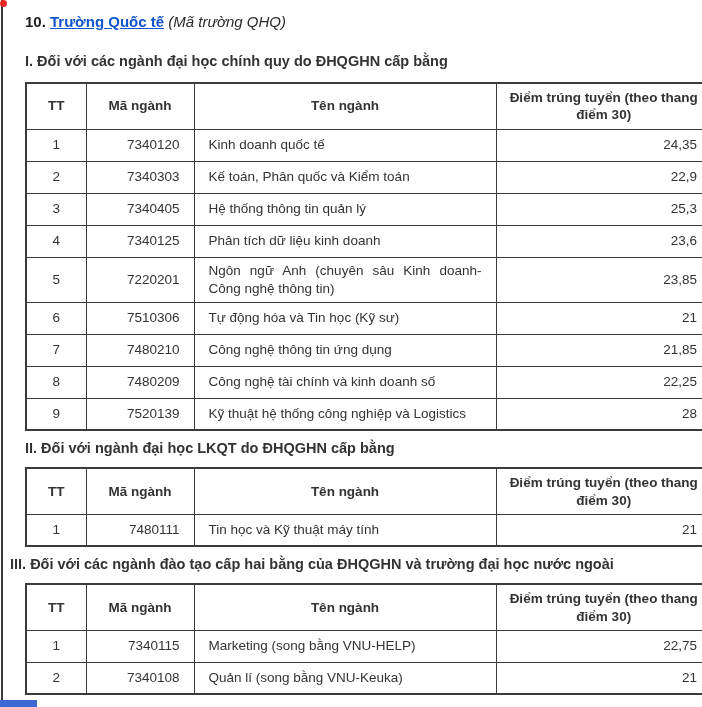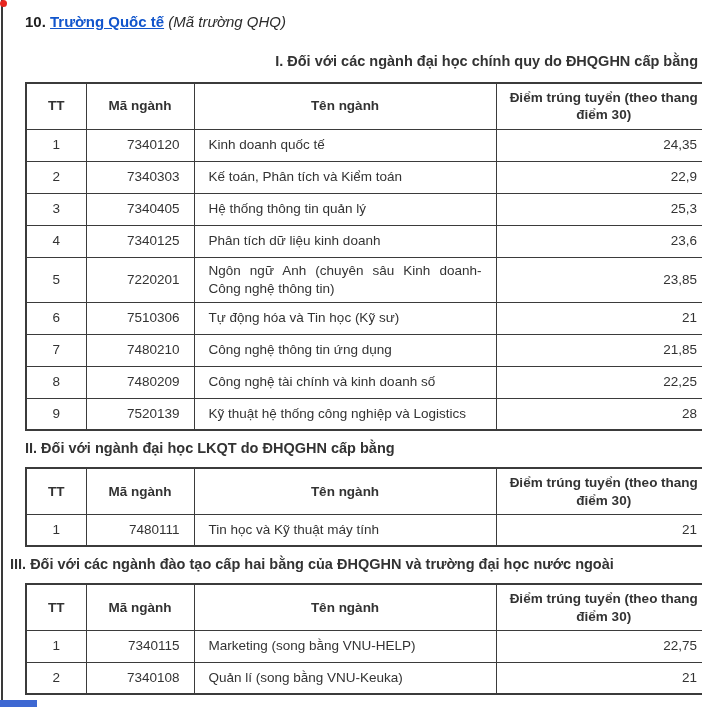--- a/index.html
+++ b/index.html
@@ -3,29 +3,29 @@
 <meta charset="utf-8">
 <style>
   * { margin: 0; padding: 0; box-sizing: border-box; }
   html, body { width: 702px; height: 707px; overflow: hidden; background: #ffffff; }
   body { font-family: "Liberation Sans", "DejaVu Sans", sans-serif; color: #333333; position: relative; }
 
   .left-rule { position: absolute; left: 1px; top: 0; width: 2px; height: 100%; background: #3a3a3a; }
   .red-dot { position: absolute; left: 0; top: 0; width: 7px; height: 7px; border-radius: 50%; background: #e8261f; }
   .bottom-bar { position: absolute; left: 0; bottom: 0; width: 37px; height: 7px; background: #3e68d2; }
 
-  .content { padding: 12px 4px 0 25px; }
+  .content { padding: 12px 16px 0 25px; }
 
   .title-line { font-size: 15px; line-height: 20px; color: #1f1f1f; }
   .title-num { font-weight: 700; }
   .title-link { color: #1155CC; text-decoration: underline; font-weight: 700; cursor: pointer; }
   .title-suffix { font-style: italic; color: #2b2b2b; }
 
   .section-heading { font-size: 14.5px; font-weight: 700; color: #333; line-height: 18px; margin: 6px 0 10px; }
-  .section-heading.first { margin-top: 20px; margin-bottom: 12px; text-align: right; }
+  .section-heading.first { margin-top: 20px; margin-bottom: 12px; }
   .section-heading.outdent { margin-left: -15px; }
 
   table { border-collapse: collapse; width: 658px; table-layout: fixed; border: 2px solid #3b3b3b; margin-bottom: 8px; }
   th, td { border: 1px solid #3b3b3b; font-size: 13.5px; color: #333; }
   th { height: 46px; text-align: center; font-weight: 700; padding: 2px 10px; line-height: 1.3; }
   td { height: 32px; padding: 4px 14px; vertical-align: middle; line-height: 1.35; text-align: right; }
   td.col0 { text-align: center; padding: 4px 2px; }
   td.col2 { text-align: justify; }
   .col0 { width: 60px; }
   .col1 { width: 108px; }
@@ -60,21 +60,21 @@
       <tbody>
             <tr>
               <td class="col0">1</td>
               <td class="col1">7340120</td>
               <td class="col2">Kinh doanh quốc tế</td>
               <td class="col3">24,35</td>
             </tr>
             <tr>
               <td class="col0">2</td>
               <td class="col1">7340303</td>
-              <td class="col2">Kế toán, Phân tích và Kiểm toán</td>
+              <td class="col2">Kế toán, Phân quốc và Kiểm toán</td>
               <td class="col3">22,9</td>
             </tr>
             <tr>
               <td class="col0">3</td>
               <td class="col1">7340405</td>
               <td class="col2">Hệ thống thông tin quản lý</td>
               <td class="col3">25,3</td>
             </tr>
             <tr>
               <td class="col0">4</td>

